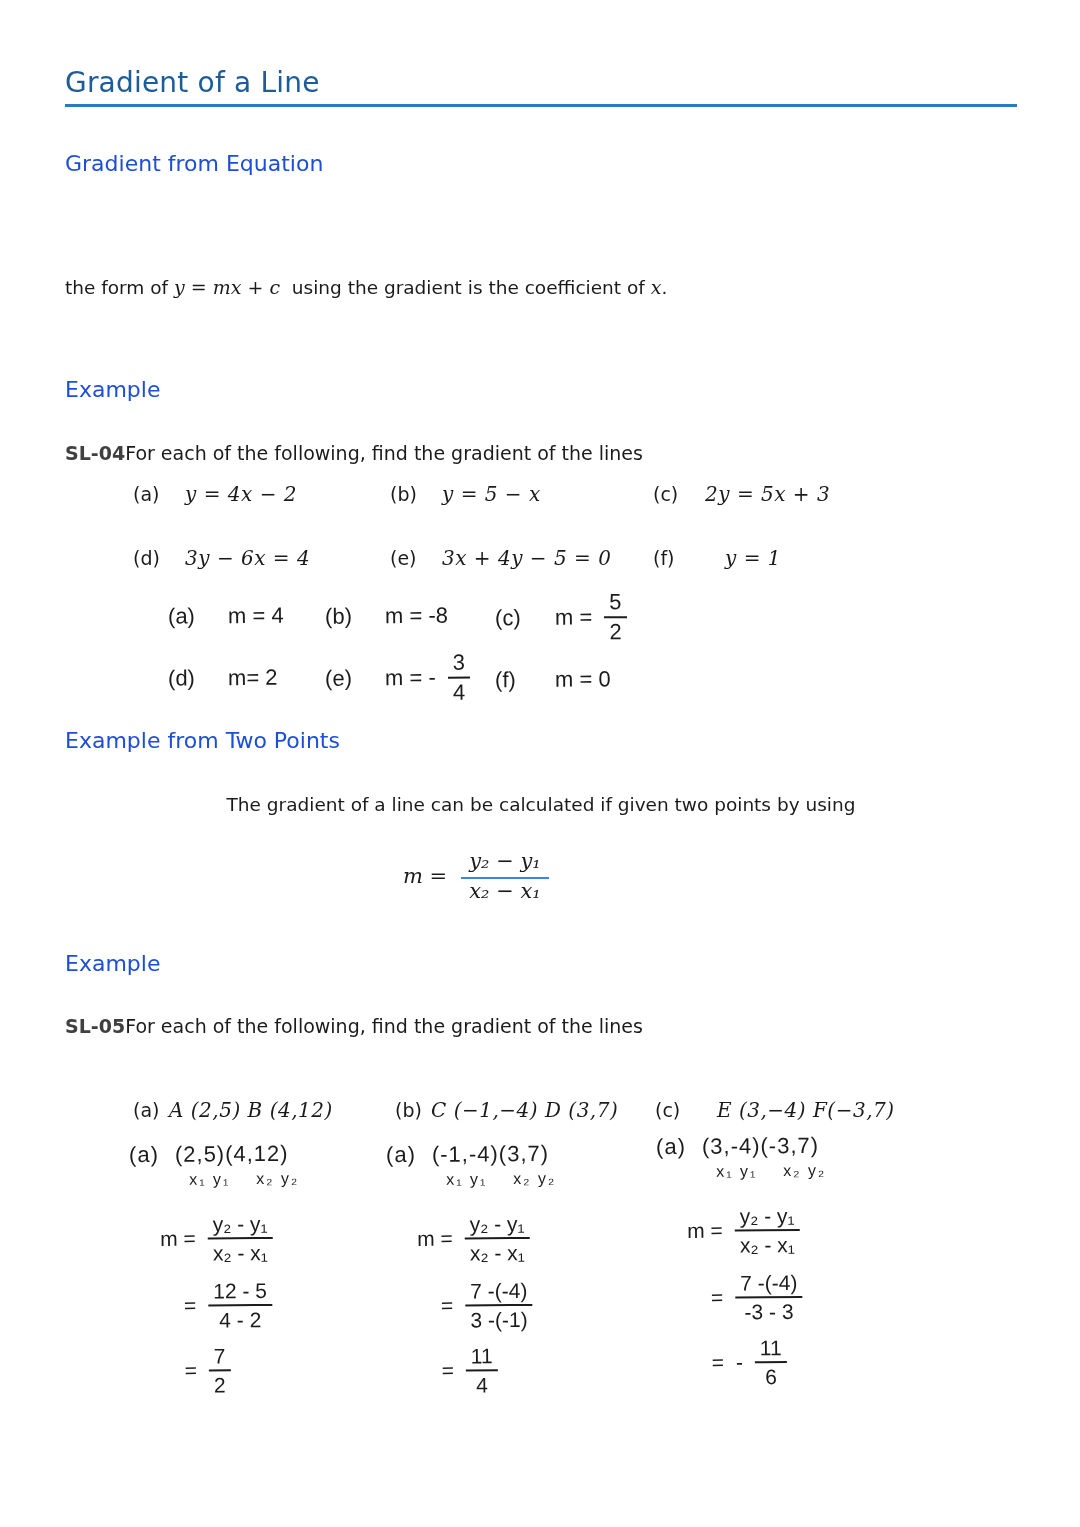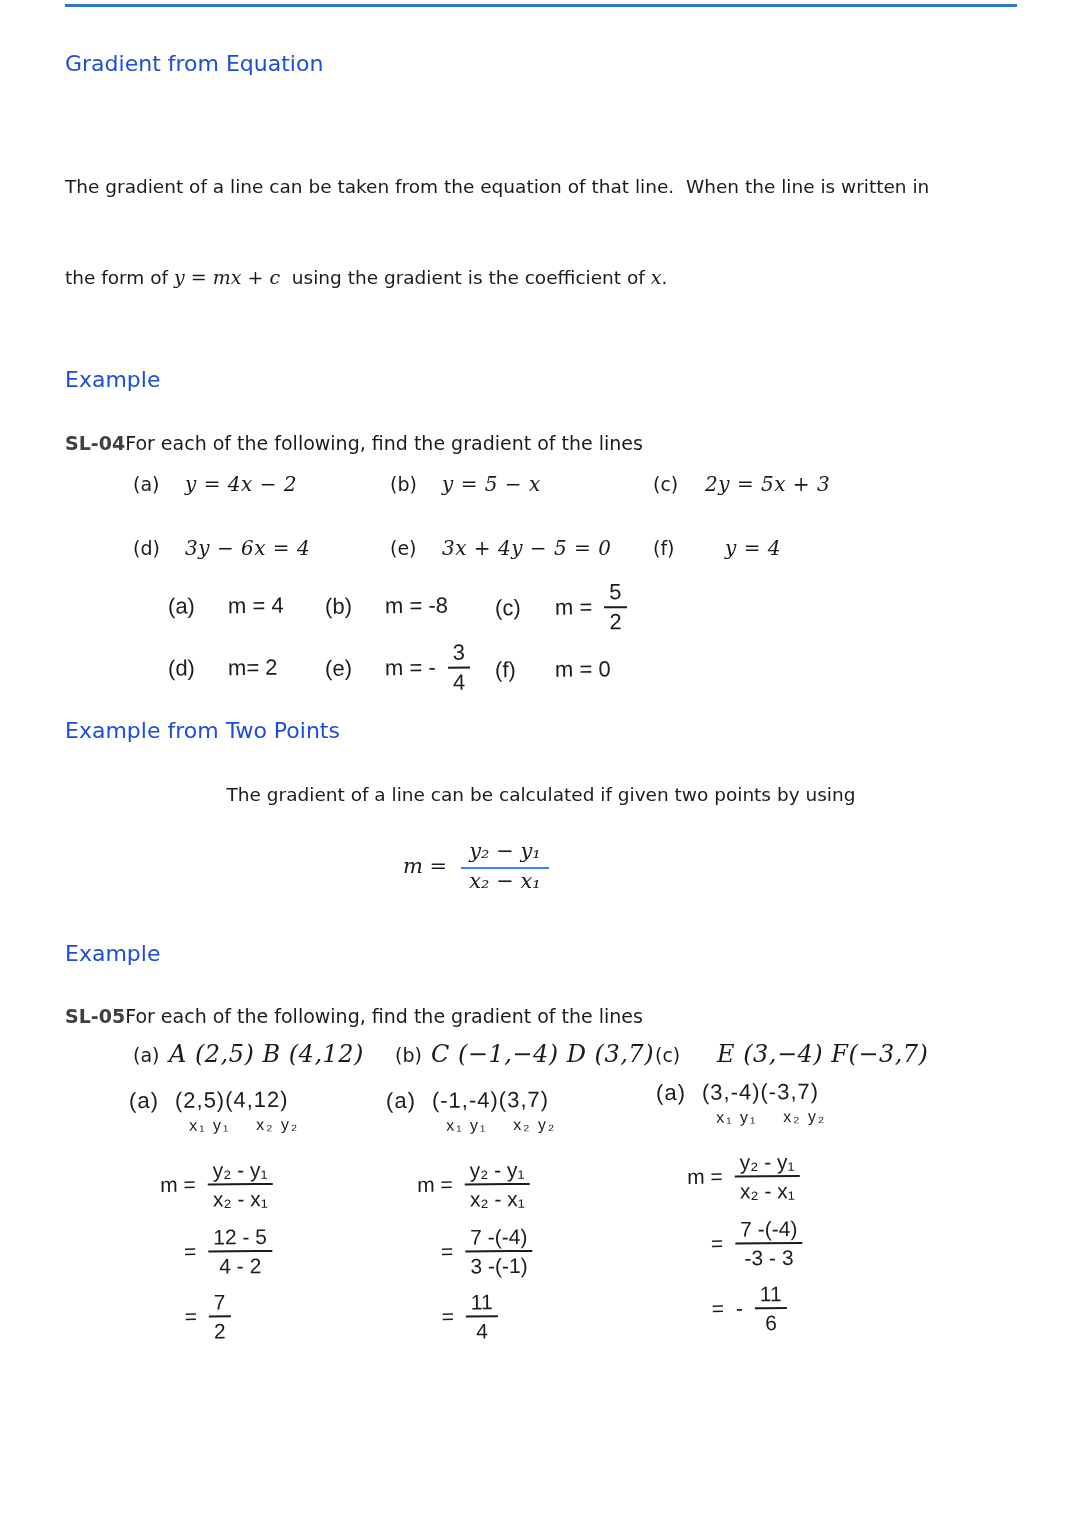--- a/index.html
+++ b/index.html
@@ -64,21 +64,21 @@
   .pts-grid {
     margin-top: 11px; padding-left: 68px;
     display: grid; grid-template-columns: 262px 260px auto;
     font-size: 19px;
   }
   .pts-cell { display: flex; align-items: baseline; }
   .pts-cell .lbl { min-width: 36px; font-size: 19px; }
   .pts-cell.wide-gap .lbl { min-width: 62px; }
   .pts-expr {
     font-family: "DejaVu Serif", "Liberation Serif", serif;
-    font-style: italic; font-size: 24px; letter-spacing: 0.5px;
+    font-style: italic; font-size: 20px; letter-spacing: 0.5px; margin-top: 48px;
   }
 
   
   .hand { font-family: cursive, sans-serif; color: #1c1c1c; }
 
   .ans-grid {
     margin-top: 15px; padding-left: 103px;
     display: grid; grid-template-columns: 157px 170px auto;
     grid-auto-rows: minmax(62px, auto);
     font-size: 22px;
@@ -114,26 +114,26 @@
   .step-2 { margin-top: 15px; }
   .step-3 { margin-top: 13px; }
   .work-step .lhs { min-width: 46px; text-align: right; }
   .work-step .sign:empty { display: none; }
 </style>
 </head>
 <body>
 
 <div class="page">
 
+  <h1 class="doc-title">Gradient of a Line</h1>
   <div class="title-rule"></div>
 
   <h2 class="section-heading h-sec1">Gradient from Equation</h2>
 
   <div class="body-para para-1">
-    <div><span>The gradient of a line can be taken from the equation of that line.  When the line is written in</span></div>
     <div><span>the form of </span><span class="imath">y = mx + c</span><span>  using the gradient is the coefficient of </span><span class="imath">x</span><span>.</span></div>
   </div>
 
   <h2 class="section-heading h-ex1">Example</h2>
 
   <div class="exercise-line ex-sl04">
     <span class="sl-id">SL-04</span><span>For each of the following, find the gradient of the lines</span>
   </div>
 
   <div class="eq-grid">
@@ -152,21 +152,21 @@
     <div class="eq-cell">
         <span class="lbl">(d)</span>
         <span class="eq-expr">3y − 6x = 4</span>
       </div>
     <div class="eq-cell">
         <span class="lbl">(e)</span>
         <span class="eq-expr">3x + 4y − 5 = 0</span>
       </div>
     <div class="eq-cell indent-more">
         <span class="lbl">(f)</span>
-        <span class="eq-expr">y = 4</span>
+        <span class="eq-expr">y = 1</span>
       </div>
   </div>
 
   <div class="ans-grid hand">
     <div class="ans-cell">
         <span class="lbl">(a)</span>
         <span>m = 4</span>
       </div>
     <div class="ans-cell">
         <span class="lbl">(b)</span>

